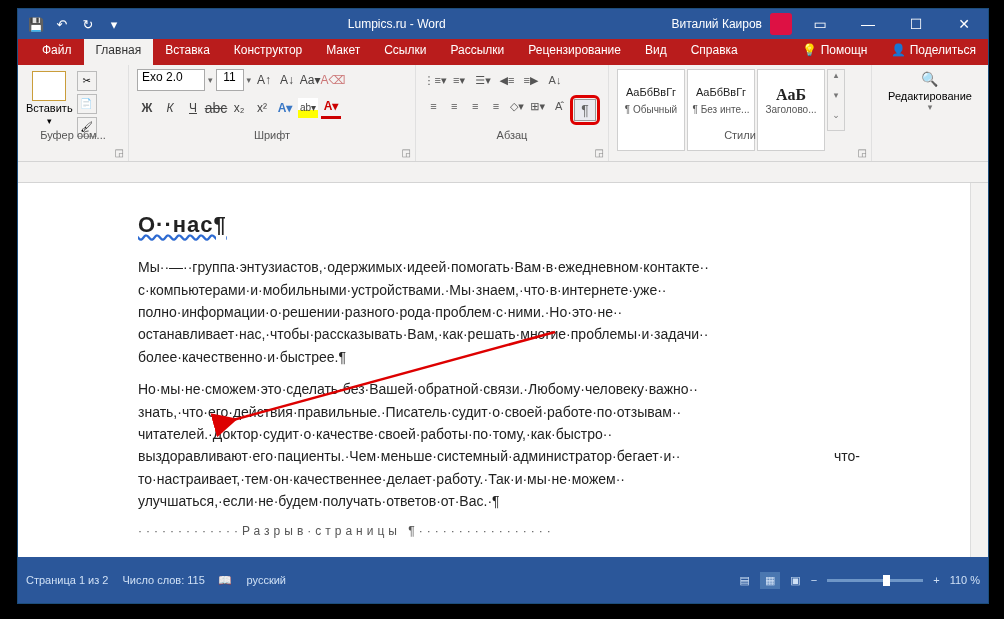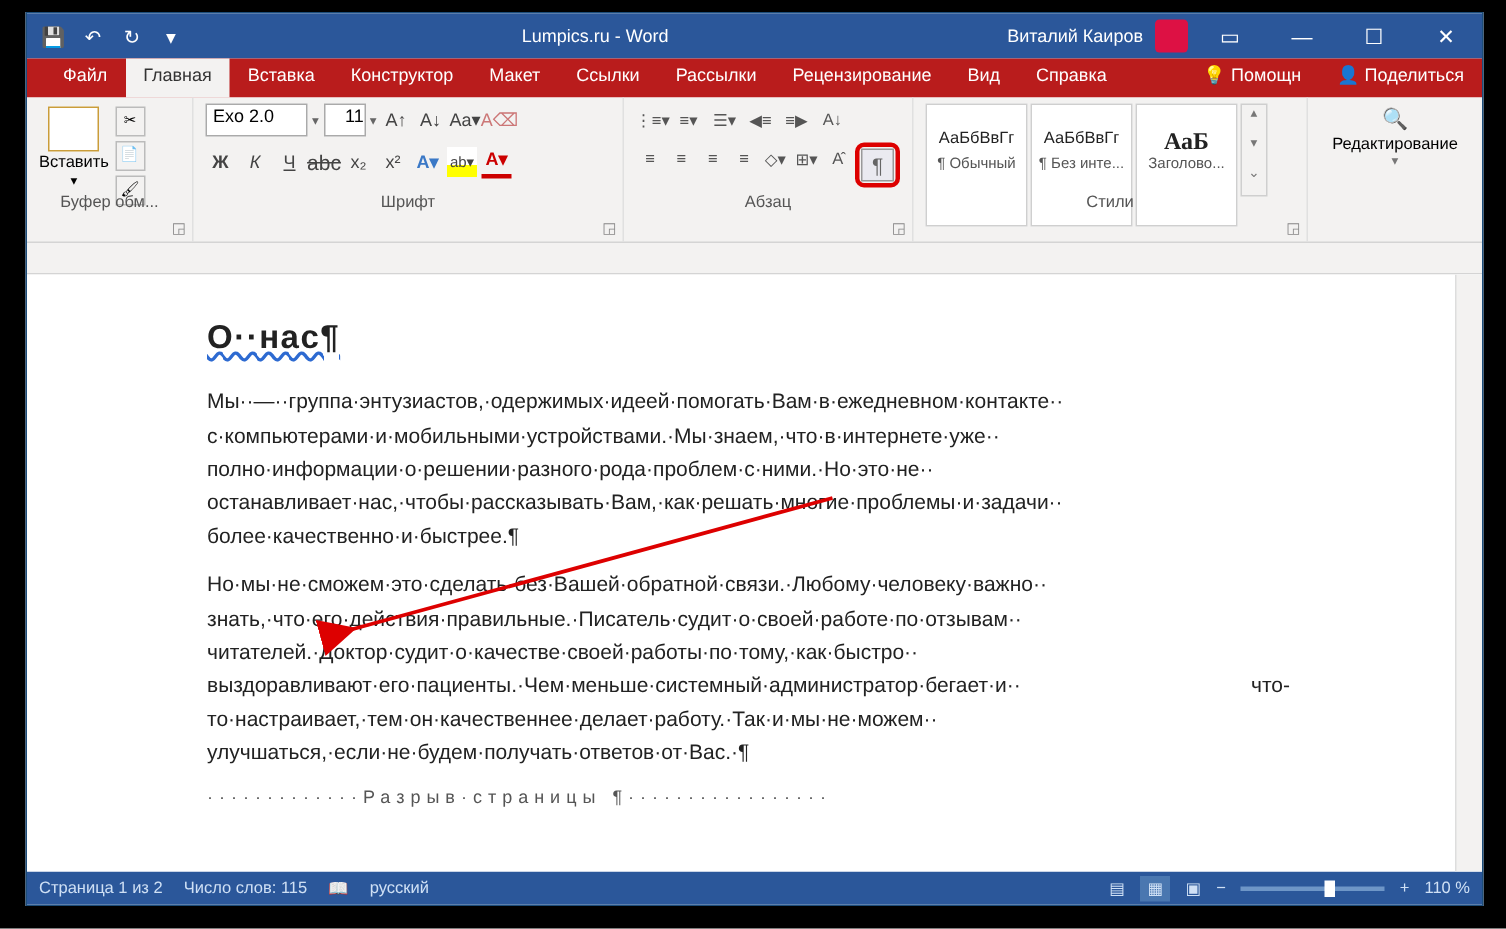--- a/index.html
+++ b/index.html
@@ -19,21 +19,21 @@
 .grp{border-right:1px solid #e0e0e0;padding:4px 8px;display:flex;flex-direction:column;position:relative}
 .grplabel{font-size:11px;color:#555;text-align:center;position:absolute;bottom:20px;left:0;right:0}
 .dlg{font-size:10px;color:#888;position:absolute;right:4px;bottom:3px}
 .clipboard-main{display:flex;gap:4px;height:72px}
 .paste{text-align:center;font-size:11px}
 .paste .picon{width:32px;height:28px;background:#fff;border:1px solid #ca9d3a;margin:2px auto 1px}
 .clip-side{display:flex;flex-direction:column;gap:3px;padding-top:2px}
 .sicon{width:18px;height:18px;border:1px solid #bbb;font-size:10px;text-align:center;line-height:18px}
 .font-row{display:flex;gap:3px;align-items:center;margin-bottom:5px}
 .font-name{border:1px solid #aaa;background:#fff;height:20px;width:58px;padding:0 4px;font-size:12px}
-.font-size{border:1px solid #aaa;background:#fff;height:20px;width:26px;text-align:right;font-size:12px}
+.font-size{border:1px solid #aaa;background:#fff;height:20px;width:26px;text-align:center;font-size:12px}
 .rbtn{width:20px;height:20px;display:flex;align-items:center;justify-content:center;font-size:12px;color:#444}
 .para-grid{display:flex;flex-direction:column;gap:4px}
 .para-row{display:flex;gap:2px}
 .pbtn{width:20px;height:20px;display:flex;align-items:center;justify-content:center;font-size:11px;color:#555;border:1px solid transparent}
 .pilcrow-box{border:3px solid #d00;border-radius:6px;padding:1px;position:relative}
 .pilcrow-box .inner{border:1px solid #999;width:20px;height:20px;display:flex;align-items:center;justify-content:center;font-size:14px;color:#666;background:#eaeaf0}
 .styles{display:flex;gap:2px}
 .stylebox{border:1px solid #cfcfcf;background:#fff;width:62px;height:48px;text-align:center;font-size:10px;color:#555;padding:16px 2px}
 .stylebox .prev{font-size:11px;height:18px;color:#222}
 .stylebox.big .prev{font-weight:bold;font-size:16px;font-family:Georgia}
@@ -42,21 +42,21 @@
 .edit-grp{padding:6px 14px;text-align:center;font-size:11px}
 .edit-grp .mag{font-size:14px;margin-bottom:3px}
 .ruler{height:20px;background:#f3f2f1;border-bottom:1px solid #d4d4d4}
 .docarea{flex:1;display:flex;background:#fff;position:relative;overflow:hidden}
 .page{flex:1;padding:24px 110px 10px 120px;font-family:Arial;color:#222;line-height:1.6;font-size:14px;position:relative}
 .h1{font-size:22px;font-weight:bold;margin-bottom:14px;letter-spacing:1px}
 .err{text-decoration:underline wavy #2d6ad1}
 .para{margin-bottom:10px;text-align:justify}
 .pgbrk{font-size:12px;color:#555;letter-spacing:4px;margin-top:8px}
 .vscroll{width:17px;background:#f3f2f1;border-left:1px solid #ddd}
-.status{height:22px;background:#2b579a;color:#cfe0f5;display:flex;align-items:center;font-size:11px;padding:0 8px;gap:14px}
+.status{height:22px;background:#2b579a;color:#cfe0f5;display:flex;align-items:center;font-size:11px;padding:12px 8px;gap:14px}
 .status .right{margin-left:auto;display:flex;gap:10px;align-items:center}
 .slider{width:96px;height:3px;background:#6e96c7;position:relative}
 .slider .thumb{position:absolute;width:7px;height:11px;background:#fff;top:-4px;left:56px}
 .arrow{position:absolute;left:207px;top:225px;width:338px;height:1px;pointer-events:none;z-index:5}
 .arrow svg{position:absolute;left:0;top:-80px;overflow:visible}
 </style>
 </head>
 <body>
 
 <div class="window">

